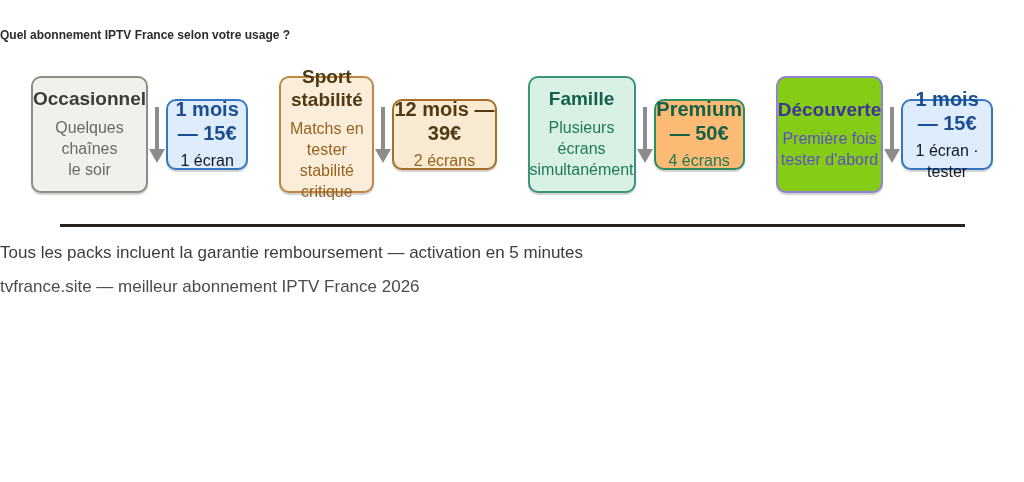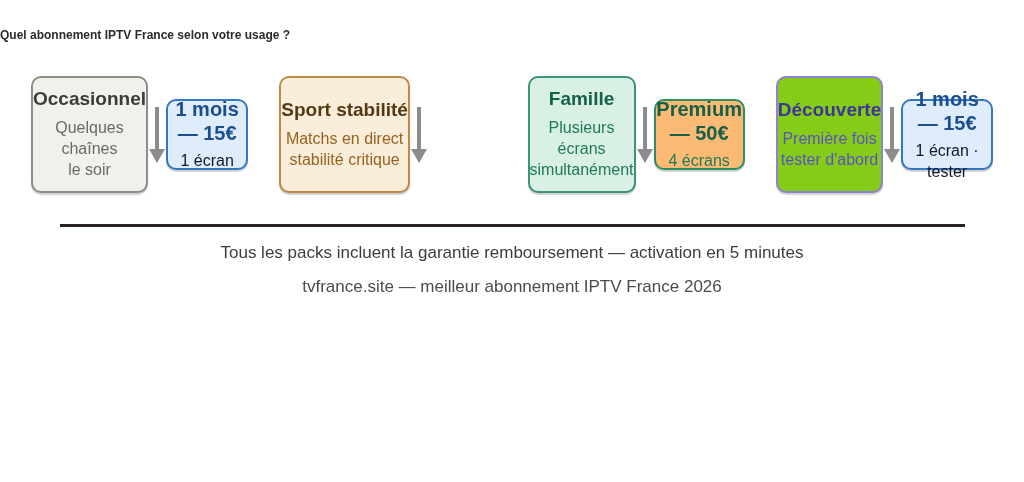--- a/index.html
+++ b/index.html
@@ -42,21 +42,21 @@
   .t-green .card-sub{color:#1e7a58;}
   .pack.t-green{background:#fdba74;border-color:#2e8f5e;}
   .t-violet{background:#84cc16;border-color:#8c81d3;}
   .t-violet .card-title{color:#3e3497;}
   .t-violet .card-sub{color:#5c50c4;}
   .t-blue{background:#deecfb;border-color:#3577c1;}
   .t-blue .card-title{color:#1b4e8f;}
   .t-blue .card-sub{color:#0f172a;}
   
   .divider{height:3px;background:#282220;margin:31px 59px 0 60px;}
-  .footer-line{margin:0;text-align:center;font-size:17px;line-height:20px;}
+  .footer-line{margin:0;text-align:left;font-size:17px;line-height:20px;}
   .footer-line.l1{margin-top:16px;color:#3d3d3d;}
   .footer-line.l2{margin-top:14px;color:#4c4c4c;}
 </style>
 </head>
 <body>
 
 <div class="page">
 
   <h1 class="title">Quel abonnement IPTV France selon votre usage ?</h1>
 
@@ -76,28 +76,32 @@
       </div>
       <div class="card pack t-blue">
         <div class="card-title">1 mois — 15€</div>
         <div class="card-sub">1 écran</div>
       </div>
     </div>
 
     <div class="col">
       <div class="card usage t-amber">
         <div class="card-title">Sport stabilité</div>
-        <div class="card-sub">Matchs en direct
+        <div class="card-sub">Matchs en tester
 stabilité critique</div>
       </div>
       <div class="arrow-cell">
         <svg width="18" height="56" viewBox="0 0 18 56">
           <line x1="9" y1="0" x2="9" y2="43" stroke="#8c8c8c" stroke-width="4"></line>
           <path d="M1,42 L17,42 L9,56 Z" fill="#8c8c8c"></path>
         </svg>
+      </div>
+      <div class="card pack t-amber">
+        <div class="card-title">12 mois — 39€</div>
+        <div class="card-sub">2 écrans</div>
       </div>
     </div>
 
     <div class="col">
       <div class="card usage t-green">
         <div class="card-title">Famille</div>
         <div class="card-sub">Plusieurs écrans
 simultanément</div>
       </div>
       <div class="arrow-cell">

